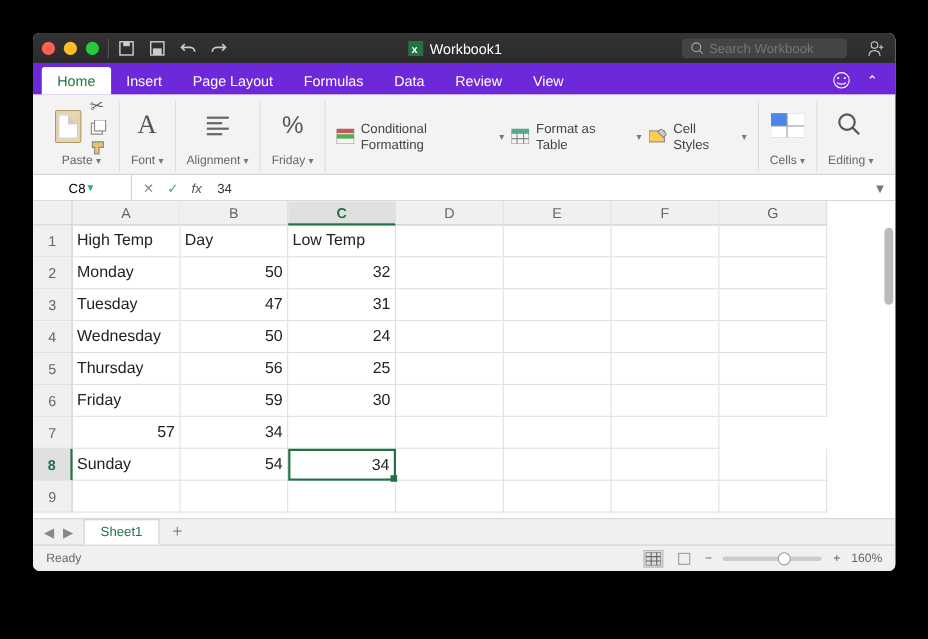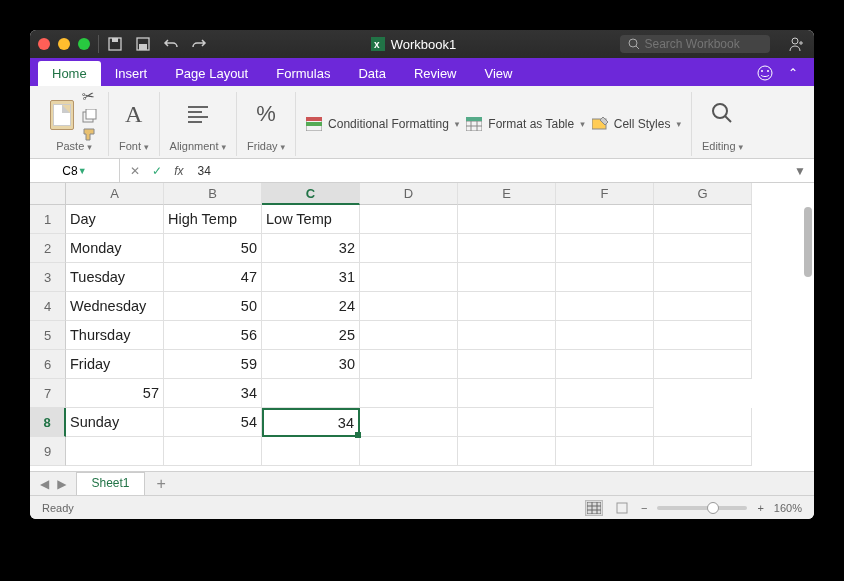--- a/index.html
+++ b/index.html
@@ -212,20 +212,31 @@
               <rect x="0" y="2" width="14" height="10" fill="#fc5" stroke="#888"></rect>
               <path d="M11 0l5 5-3 3-5-5z" fill="#ccc" stroke="#888"></path>
             </svg>
             <span>Cell Styles</span>
             <span style="font-size:9px;color:#777">▾</span>
           </div>
       </div>
     </div>
     <div class="rgroup">
       <div class="top">
+          <div class="cells-icn">
+            <span></span>
+            <span></span>
+            <span></span>
+            <span></span>
+          </div>
+        </div>
+      <div class="lbl dd">Cells</div>
+    </div>
+    <div class="rgroup">
+      <div class="top">
           <svg width="26" height="26">
             <circle cx="10" cy="10" r="7" fill="none" stroke="#555" stroke-width="2"></circle>
             <path d="M15 15l6 6" stroke="#555" stroke-width="2"></path>
           </svg>
         </div>
       <div class="lbl dd">Editing</div>
     </div>
   </div>
 
   <div class="namebox-row">
@@ -260,22 +271,22 @@
           <div class="ch">A</div>
           <div class="ch">B</div>
           <div class="ch sel">C</div>
           <div class="ch">D</div>
           <div class="ch">E</div>
           <div class="ch">F</div>
           <div class="ch">G</div>
         </div>
       <div id="cells">
           <div class="row">
+            <div class="cell">High Temp</div>
             <div class="cell">Day</div>
-            <div class="cell">High Temp</div>
             <div class="cell">Low Temp</div>
             <div class="cell"></div>
             <div class="cell"></div>
             <div class="cell"></div>
             <div class="cell"></div>
           </div>
           <div class="row">
             <div class="cell">Monday</div>
             <div class="cell num">50</div>
             <div class="cell num">32</div>

